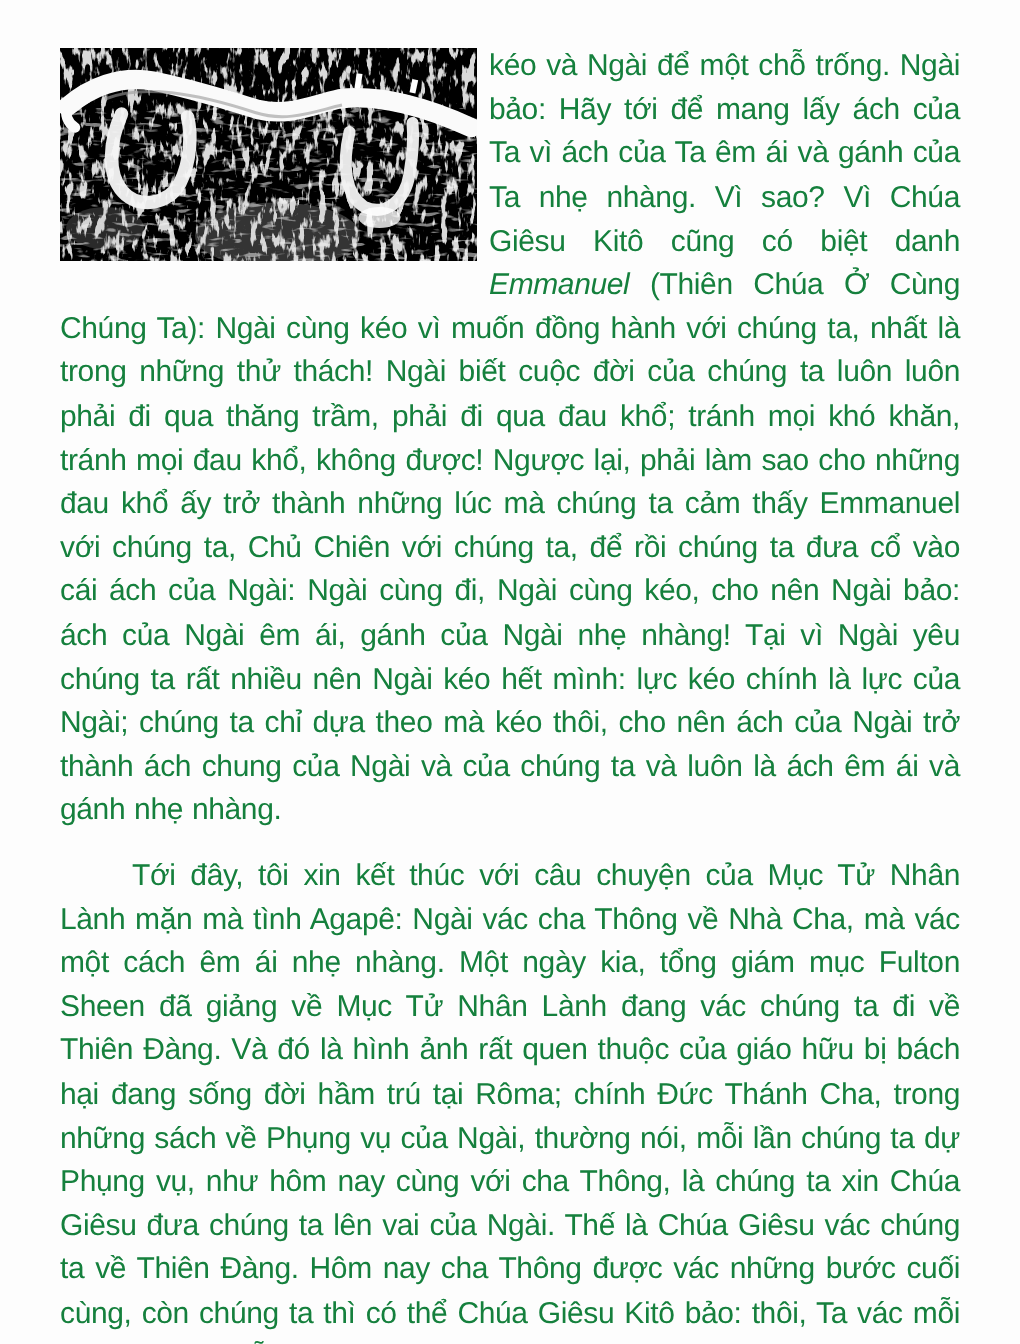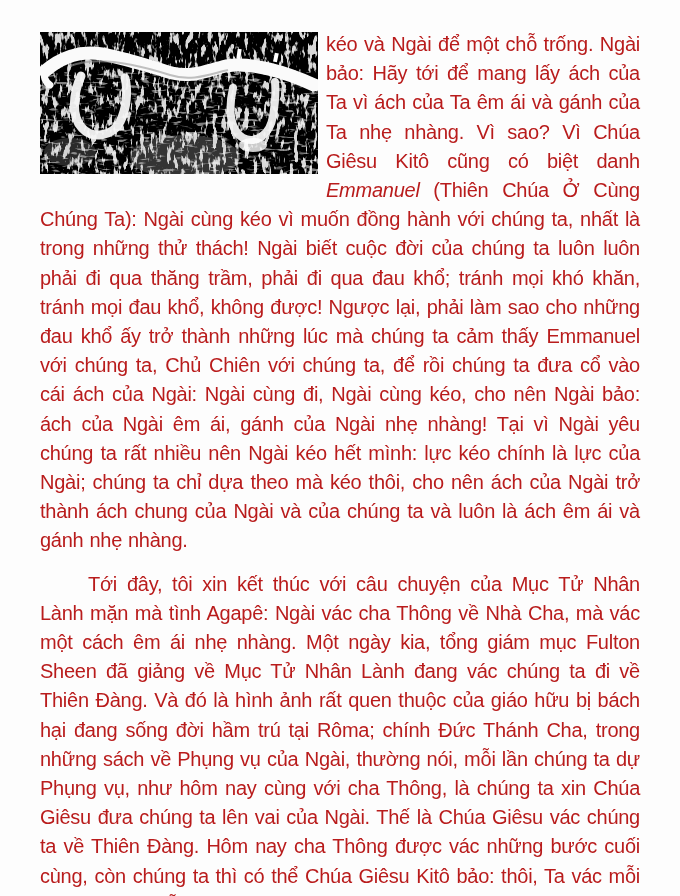--- a/index.html
+++ b/index.html
@@ -8,21 +8,21 @@
     background: #ffffff;
   }
   .page {
     position: relative;
     width: 680px;
     height: 896px;
     box-sizing: border-box;
     padding: 30px 40px 10px 40px;
     overflow: hidden;
     background: #fdfdfd;
-    color: #b91c1c;
+    color: #15803d;
     font-family: "Liberation Sans", "DejaVu Sans", sans-serif;
   }
   .para {
     margin: 0;
     font-size: 20px;
     line-height: 29.2px;
     text-align: justify;
     letter-spacing: -0.25px;
     word-spacing: 0.6px;
   }

